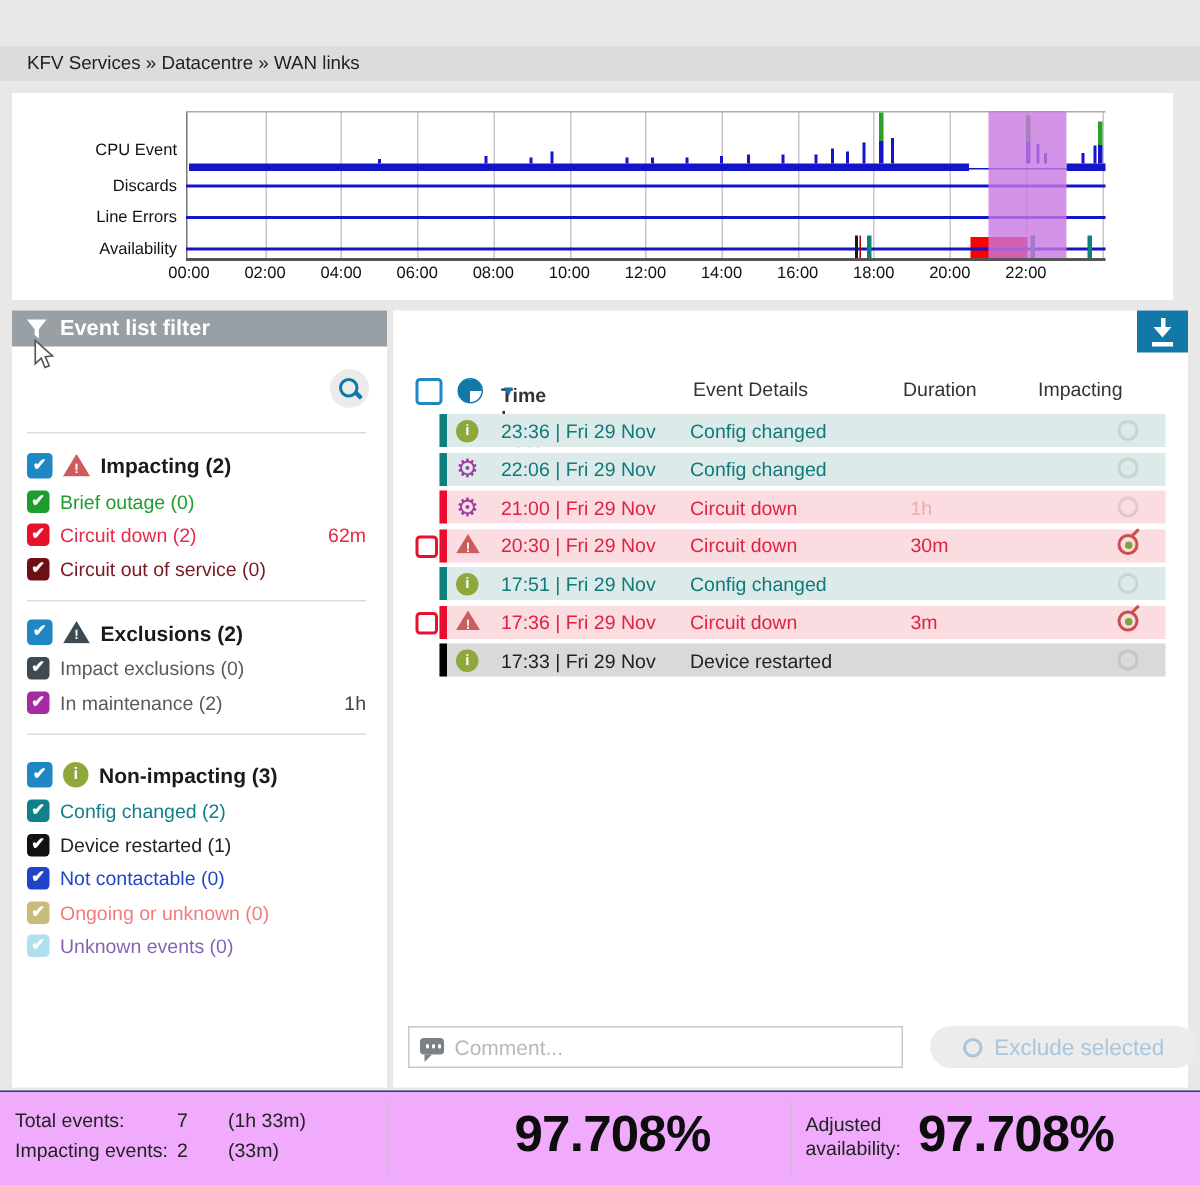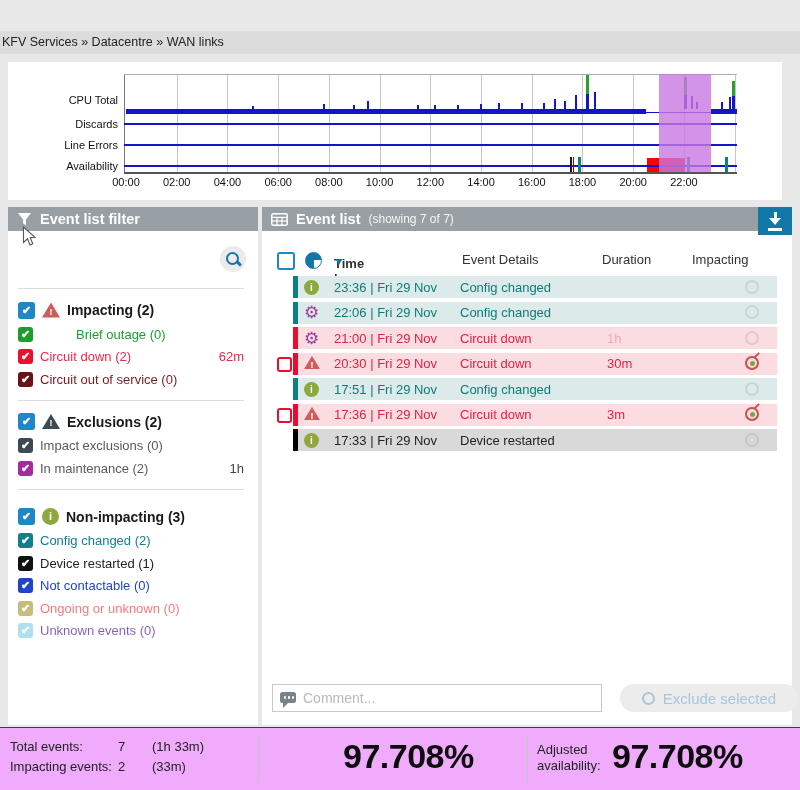--- a/index.html
+++ b/index.html
@@ -5,21 +5,21 @@
   html,body{margin:0;padding:0;background:#fff;}
   .dialog{position:relative;width:800px;height:790px;background:#e8e8e8;overflow:hidden;
           font-family:"Liberation Sans",sans-serif;outline:1px solid #b5b5b5;}
   
   .titlebar{position:absolute;left:0;top:0;width:100%;height:31px;background:#3d4a53;}
   .title{position:absolute;left:10px;top:6px;color:#fff;font-size:15px;font-weight:bold;letter-spacing:.2px;}
   .helpbtn{position:absolute;right:37px;top:5px;width:21px;height:21px;border-radius:50%;background:#e8a02e;
            color:#3b4750;font-weight:bold;font-size:14px;text-align:center;line-height:21px;cursor:default;}
   .closebtn{position:absolute;right:9px;top:4px;color:#fff;font-size:17px;font-weight:bold;cursor:default;}
   .crumbs{position:absolute;left:0;top:31px;width:100%;height:23px;background:#dcdcdc;color:#222;
-          font-size:12.5px;line-height:23px;padding-left:2px;box-sizing:border-box;}
+          font-size:12.5px;line-height:23px;padding-left:18px;box-sizing:border-box;}
   
   .chart-panel{position:absolute;left:8px;top:62px;width:774px;height:138px;background:#fff;}
   .clabel{position:absolute;left:0;width:110px;text-align:right;font-size:11px;color:#111;height:12px;line-height:12px;}
   .ctick{position:absolute;width:44px;text-align:center;font-size:11px;color:#111;top:114px;}
   .cel{position:absolute;}
   
   .filter-panel{position:absolute;left:8px;top:207px;width:250px;height:518px;background:#fff;}
   .events-panel{position:absolute;left:262px;top:207px;width:530px;height:518px;background:#fff;}
   .panel-head{position:absolute;left:0;top:0;right:0;height:24px;background:#98a0a5;display:flex;
               align-items:center;gap:8px;padding:0 9px;color:#fff;box-sizing:border-box;}
@@ -154,21 +154,21 @@
       <div class="cel" style="left: 687.6px; top: 40px; width: 2px; height: 7px; background: rgb(20, 20, 200);"></div>
       <div class="cel" style="left: 712.96px; top: 40px; width: 2px; height: 7px; background: rgb(20, 20, 200);"></div>
       <div class="cel" style="left: 720.568px; top: 35px; width: 2px; height: 12px; background: rgb(20, 20, 200);"></div>
       <div class="cel" style="left: 724.379px; top: 19px; width: 3px; height: 28px; background: linear-gradient(rgb(44, 160, 44) 0px, rgb(44, 160, 44) 55%, rgb(20, 20, 200) 55%);"></div>
       <div class="cel" style="left: 562.322px; top: 95px; width: 2px; height: 15px; background: rgb(26, 26, 26);"></div>
       <div class="cel" style="left: 564.85px; top: 95px; width: 1px; height: 15px; background: rgb(164, 0, 0);"></div>
       <div class="cel" style="left: 570.444px; top: 95px; width: 3px; height: 15px; background: rgb(15, 127, 127);"></div>
       <div class="cel" style="left: 678.731px; top: 95px; width: 3px; height: 15px; background: rgb(15, 127, 127);"></div>
       <div class="cel" style="left: 717.025px; top: 95px; width: 3px; height: 15px; background: rgb(15, 127, 127);"></div>
       <div class="cel" style="left: 650.56px; top: 12px; width: 51.988px; height: 98px; background: rgba(200, 120, 224, 0.8);"></div>
-      <div class="clabel" style="top: 32px;">CPU Total</div>
+      <div class="clabel" style="top: 32px;">CPU Event</div>
       <div class="clabel" style="top: 56px;">Discards</div>
       <div class="clabel" style="top: 77px;">Line Errors</div>
       <div class="clabel" style="top: 98px;">Availability</div>
       <div class="ctick" style="left: 96px;">00:00</div>
       <div class="ctick" style="left: 146.72px;">02:00</div>
       <div class="ctick" style="left: 197.44px;">04:00</div>
       <div class="ctick" style="left: 248.16px;">06:00</div>
       <div class="ctick" style="left: 298.88px;">08:00</div>
       <div class="ctick" style="left: 349.6px;">10:00</div>
       <div class="ctick" style="left: 400.32px;">12:00</div>
@@ -195,21 +195,21 @@
         <div class="fsection">
           <div class="frow fhead">
             <span class="cb big" style="background: rgb(30, 135, 196);">✔</span>
             <span class="tri" style="background: rgb(205, 92, 92);">
               <span class="bang">!</span>
             </span>
             <span class="flabel">Impacting (2)</span>
           </div>
           <div class="frow">
             <span class="cb" style="background: rgb(31, 156, 46);">✔</span>
-            <span class="flabel" style="color: rgb(31, 156, 46); margin-left: 36px;">Brief outage (0)</span>
+            <span class="flabel" style="color: rgb(31, 156, 46);">Brief outage (0)</span>
           </div>
           <div class="frow">
             <span class="cb" style="background: rgb(232, 16, 45);">✔</span>
             <span class="flabel" style="color: rgb(232, 41, 74);">Circuit down (2)</span>
             <span class="fvalue" style="color: rgb(232, 41, 74);">62m</span>
           </div>
           <div class="frow">
             <span class="cb" style="background: rgb(109, 16, 22);">✔</span>
             <span class="flabel" style="color: rgb(122, 24, 34);">Circuit out of service (0)</span>
           </div>
@@ -262,31 +262,20 @@
           </div>
         </div>
       </div>
   </div>
 
   <svg class="cursor-svg" width="15" height="21" viewBox="0 0 15 21">
     <path d="M1.5 1 L1.5 16.5 L5.5 12.8 L8 19 L10.8 17.8 L8.2 11.8 L13 11.3 Z" fill="#ffffff" stroke="#555" stroke-width="1.1"></path>
   </svg>
 
   <div class="events-panel">
-    <div class="panel-head">
-      <svg width="17" height="13" viewBox="0 0 17 13">
-        <rect x="0.8" y="0.8" width="15.4" height="11.4" rx="1.5" fill="none" stroke="#fff" stroke-width="1.5"></rect>
-        <line x1="1" y1="4.4" x2="16" y2="4.4" stroke="#fff" stroke-width="1.2"></line>
-        <line x1="1" y1="8" x2="16" y2="8" stroke="#fff" stroke-width="1.2"></line>
-        <line x1="6" y1="4.4" x2="6" y2="12" stroke="#fff" stroke-width="1.2"></line>
-        <line x1="11" y1="4.4" x2="11" y2="12" stroke="#fff" stroke-width="1.2"></line>
-      </svg>
-      <span class="panel-title">Event list</span>
-      <span class="panel-sub">(showing 7 of 7)</span>
-    </div>
     <div class="dlbtn">
       <span class="dl-stem"></span>
       <span class="dl-head"></span>
       <span class="dl-base"></span>
     </div>
 
     <div class="ehead">
       <span class="ecb-head"></span>
       <span class="pie"></span>
       <span class="hcol-time">

